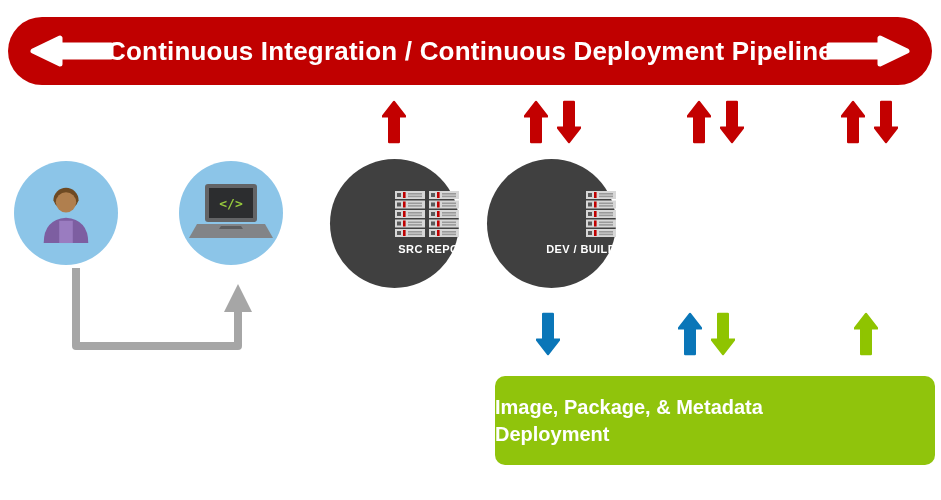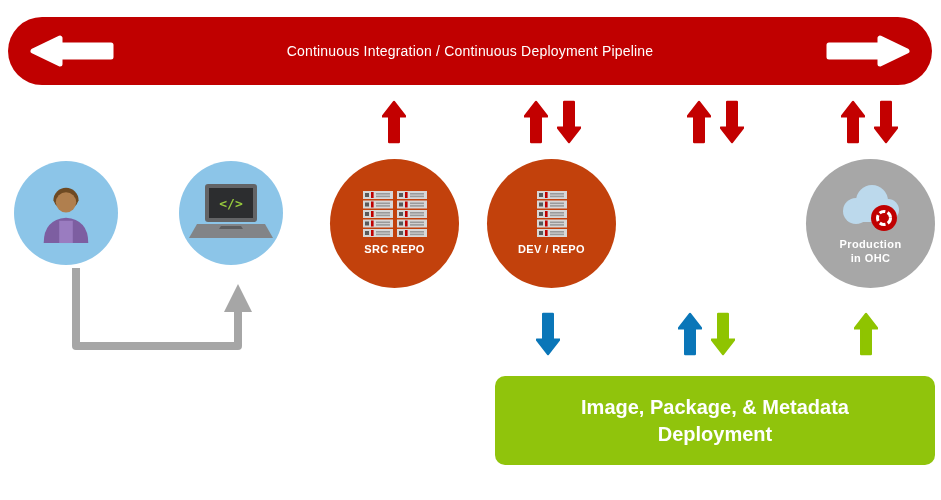--- a/index.html
+++ b/index.html
@@ -7,51 +7,51 @@
     position:relative;width:941px;height:500px;background:#ffffff;overflow:hidden;
     font-family:"Liberation Sans", sans-serif;
   }
   
   .banner{
     position:absolute;left:8px;top:17px;width:924px;height:68px;
     background:#c00000;border-radius:34px;
     display:flex;align-items:center;justify-content:center;
   }
   .banner-title{
-    color:#ffffff;font-size:14px;font-weight:normal;letter-spacing:.2px;white-space:nowrap;text-align:right;
+    color:#ffffff;font-size:26px;font-weight:bold;letter-spacing:.2px;white-space:nowrap;text-align:right;
   }
   .banner-arrow{position:absolute;top:50%;transform:translateY(-50%);width:84px;height:32px;}
   .banner-arrow.left{left:22px;}
   .banner-arrow.right{right:22px;}
   
   .varrow{position:absolute;width:24px;height:52px;}
   .varrow svg{width:100%;height:100%;display:block;}
   .varrow.down svg{transform:rotate(180deg);}
   .fill-red{fill:#c30000;stroke:#c30000;}
   .fill-blue{fill:#0a76b8;stroke:#0a76b8;}
   .fill-green{fill:#8fc400;stroke:#8fc400;}
   
   .node{
     position:absolute;border-radius:50%;
     display:flex;flex-direction:column;align-items:center;justify-content:center;
     text-align:center;
   }
   .node.blue{background:#8cc5e8;width:104px;height:104px;}
-  .node.gold{background:#c2410c;width:129px;height:129px;}
+  .node.gold{background:#404040;width:129px;height:129px;align-items:flex-end;}
   .node.gray{background:#a7a7a7;width:129px;height:129px;}
   .node-label{
     color:#ffffff;font-size:11px;font-weight:bold;letter-spacing:.4px;
     margin-top:5px;line-height:1.25;
   }
   .node-label.small{font-size:11px;max-width:78px;}
   
   .repo-box{
     position:absolute;left:495px;top:376px;width:440px;height:89px;
     background:#90c40c;border-radius:10px;
-    display:flex;flex-direction:column;align-items:center;justify-content:center;
+    display:flex;flex-direction:column;align-items:flex-start;justify-content:center;
     color:#ffffff;font-weight:bold;font-size:20px;line-height:1.35;text-align:center;
   }
   
   .connector{position:absolute;left:60px;top:266px;width:200px;height:100px;}
 </style>
 </head>
 <body>
 
 <div class="stage">
 
@@ -150,38 +150,24 @@
       <use href="#server-stack"></use>
         <use href="#server-stack" x="34"></use>
     </svg>
     <div class="node-label">SRC REPO</div>
   </div>
 
   <div class="node gold" style="left:487px;top:159px">
     <svg width="30" height="47" viewBox="0 0 30 47">
       <use href="#server-stack"></use>
     </svg>
-    <div class="node-label">DEV / REPO</div>
-  </div>
-
-
-  <div class="node gray" style="left:806px;top:159px">
-    <svg width="72" height="52" viewBox="0 0 72 52">
-      <circle cx="21" cy="30" r="13" fill="#bcd9ec"></circle>
-      <circle cx="37" cy="20" r="16" fill="#bcd9ec"></circle>
-      <circle cx="53" cy="29" r="11" fill="#bcd9ec"></circle>
-      <rect x="16" y="28" width="42" height="13" fill="#bcd9ec"></rect>
-      <circle cx="49" cy="37" r="13" fill="#c00000"></circle>
-      <circle cx="49" cy="37" r="6.5" fill="none" stroke="#ffffff" stroke-width="3" stroke-dasharray="6 2.4"></circle>
-    </svg>
-    <div class="node-label small">
-      <div>Production</div>
-      <div>in OHC</div>
-    </div>
-  </div>
+    <div class="node-label">DEV / BUILD</div>
+  </div>
+
+
 
   <svg class="connector" viewBox="0 0 200 100">
     <path d="M16 2 L16 80 L178 80 L178 42" fill="none" stroke="#a6a6a6" stroke-width="8" stroke-linejoin="round"></path>
     <polygon points="164,46 192,46 178,18" fill="#a6a6a6"></polygon>
   </svg>
 
   <div class="varrow down" style="left:536px;top:308px">
     <svg viewBox="0 0 30 54">
         <use href="#v-arrow" class="fill-blue"></use>
       </svg>

